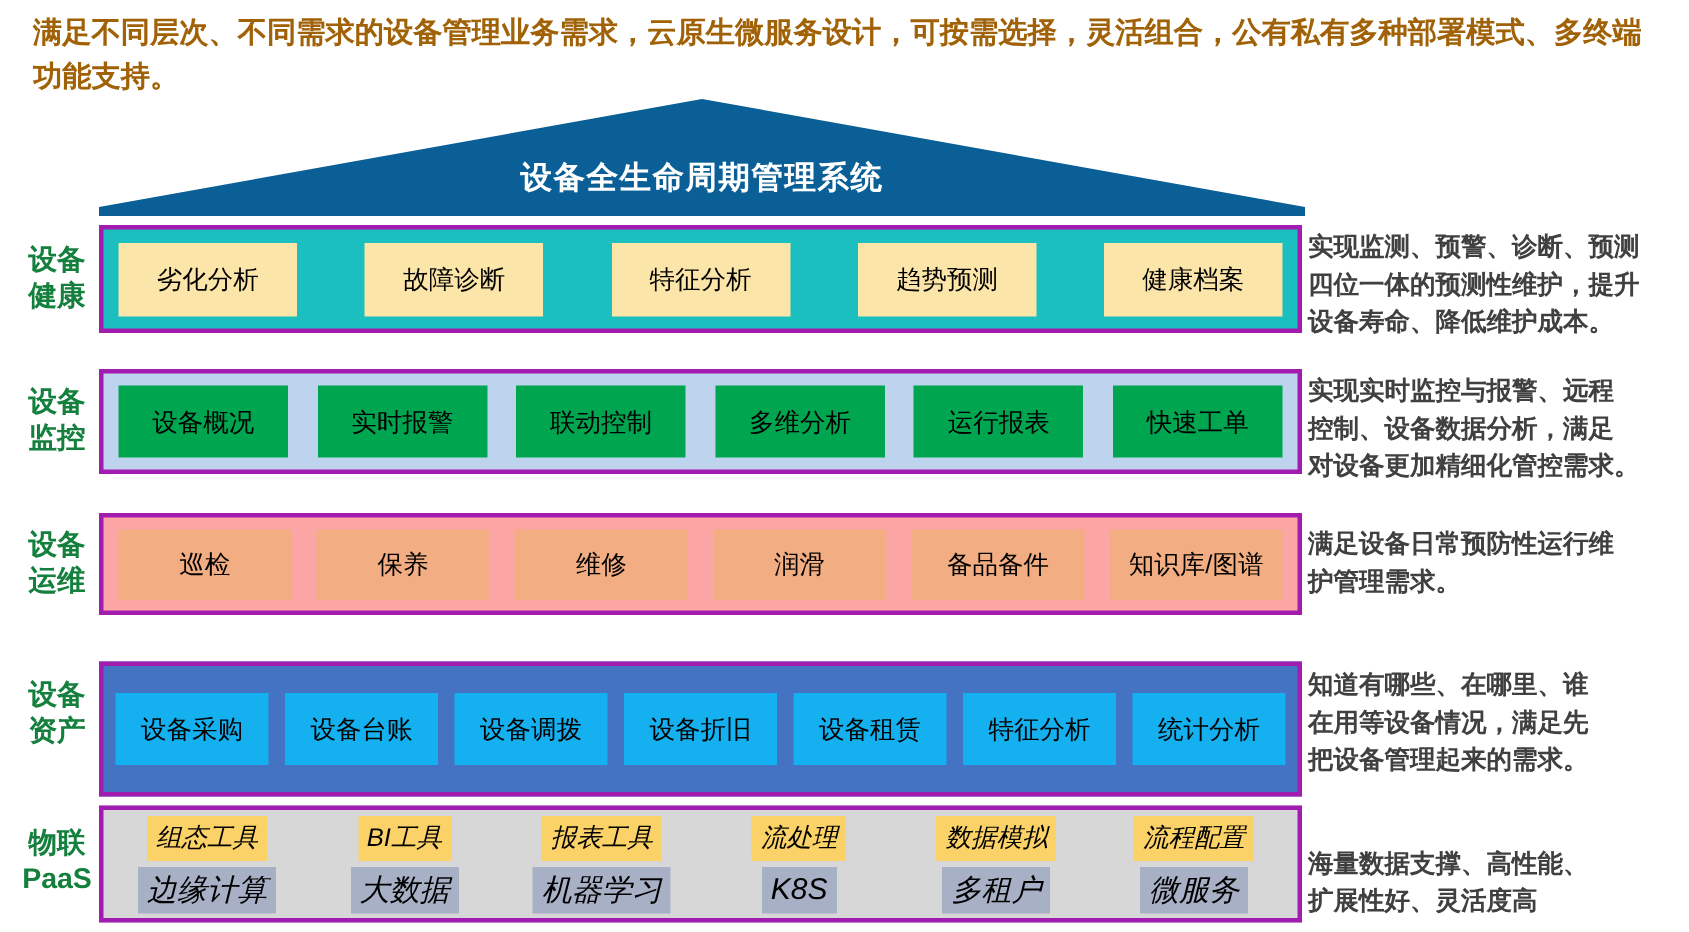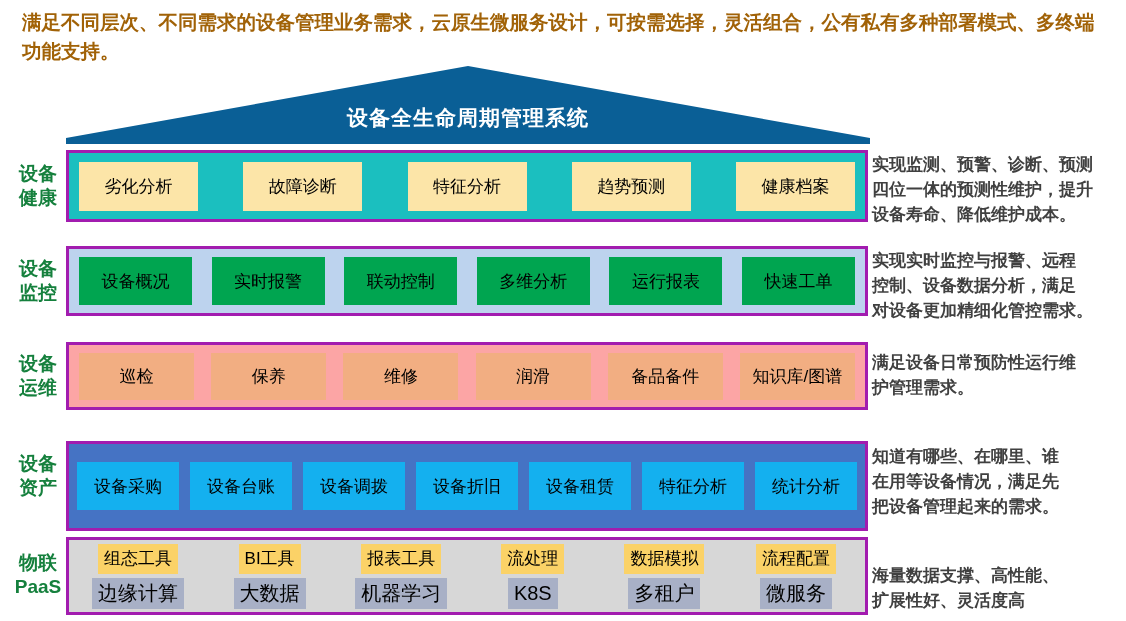--- a/index.html
+++ b/index.html
@@ -83,21 +83,21 @@
   #row-om .row-inner{ padding:0 10px; }
   #row-om .cell{ width:115px; height:47px; background:#f2ae82; }
 
   
   #row-asset{ top:441px; height:90px; background:#4573c4; }
   #row-asset .row-inner{ padding:0 8px; }
   #row-asset .cell{ width:102px; height:48px; background:#14b0ef; }
 
   
   #row-paas{ top:537px; height:78px; background:#d7d7d7; padding:4px 0; }
-  #row-paas .row-inner{ flex-direction:column; gap:4px; padding:0 10px; }
+  #row-paas .row-inner{ flex-direction:column; gap:4px; padding:0 10px;font-style:italic; }
   .paas-line{ display:flex; width:100%; justify-content:space-between; align-items:center; }
   .paas-slot{ width:118px; display:flex; justify-content:center; }
   .paas-top{ background:#fbd267; height:30px; font-size:17px; padding:0 6px;
              display:flex;align-items:center;justify-content:center;box-sizing:border-box;}
   .paas-bot{ background:#a8b0c6; height:31px; font-size:20px; padding:0 6px;
              display:flex;align-items:center;justify-content:center;box-sizing:border-box;}
 
   
   .cat{
     position:absolute;

